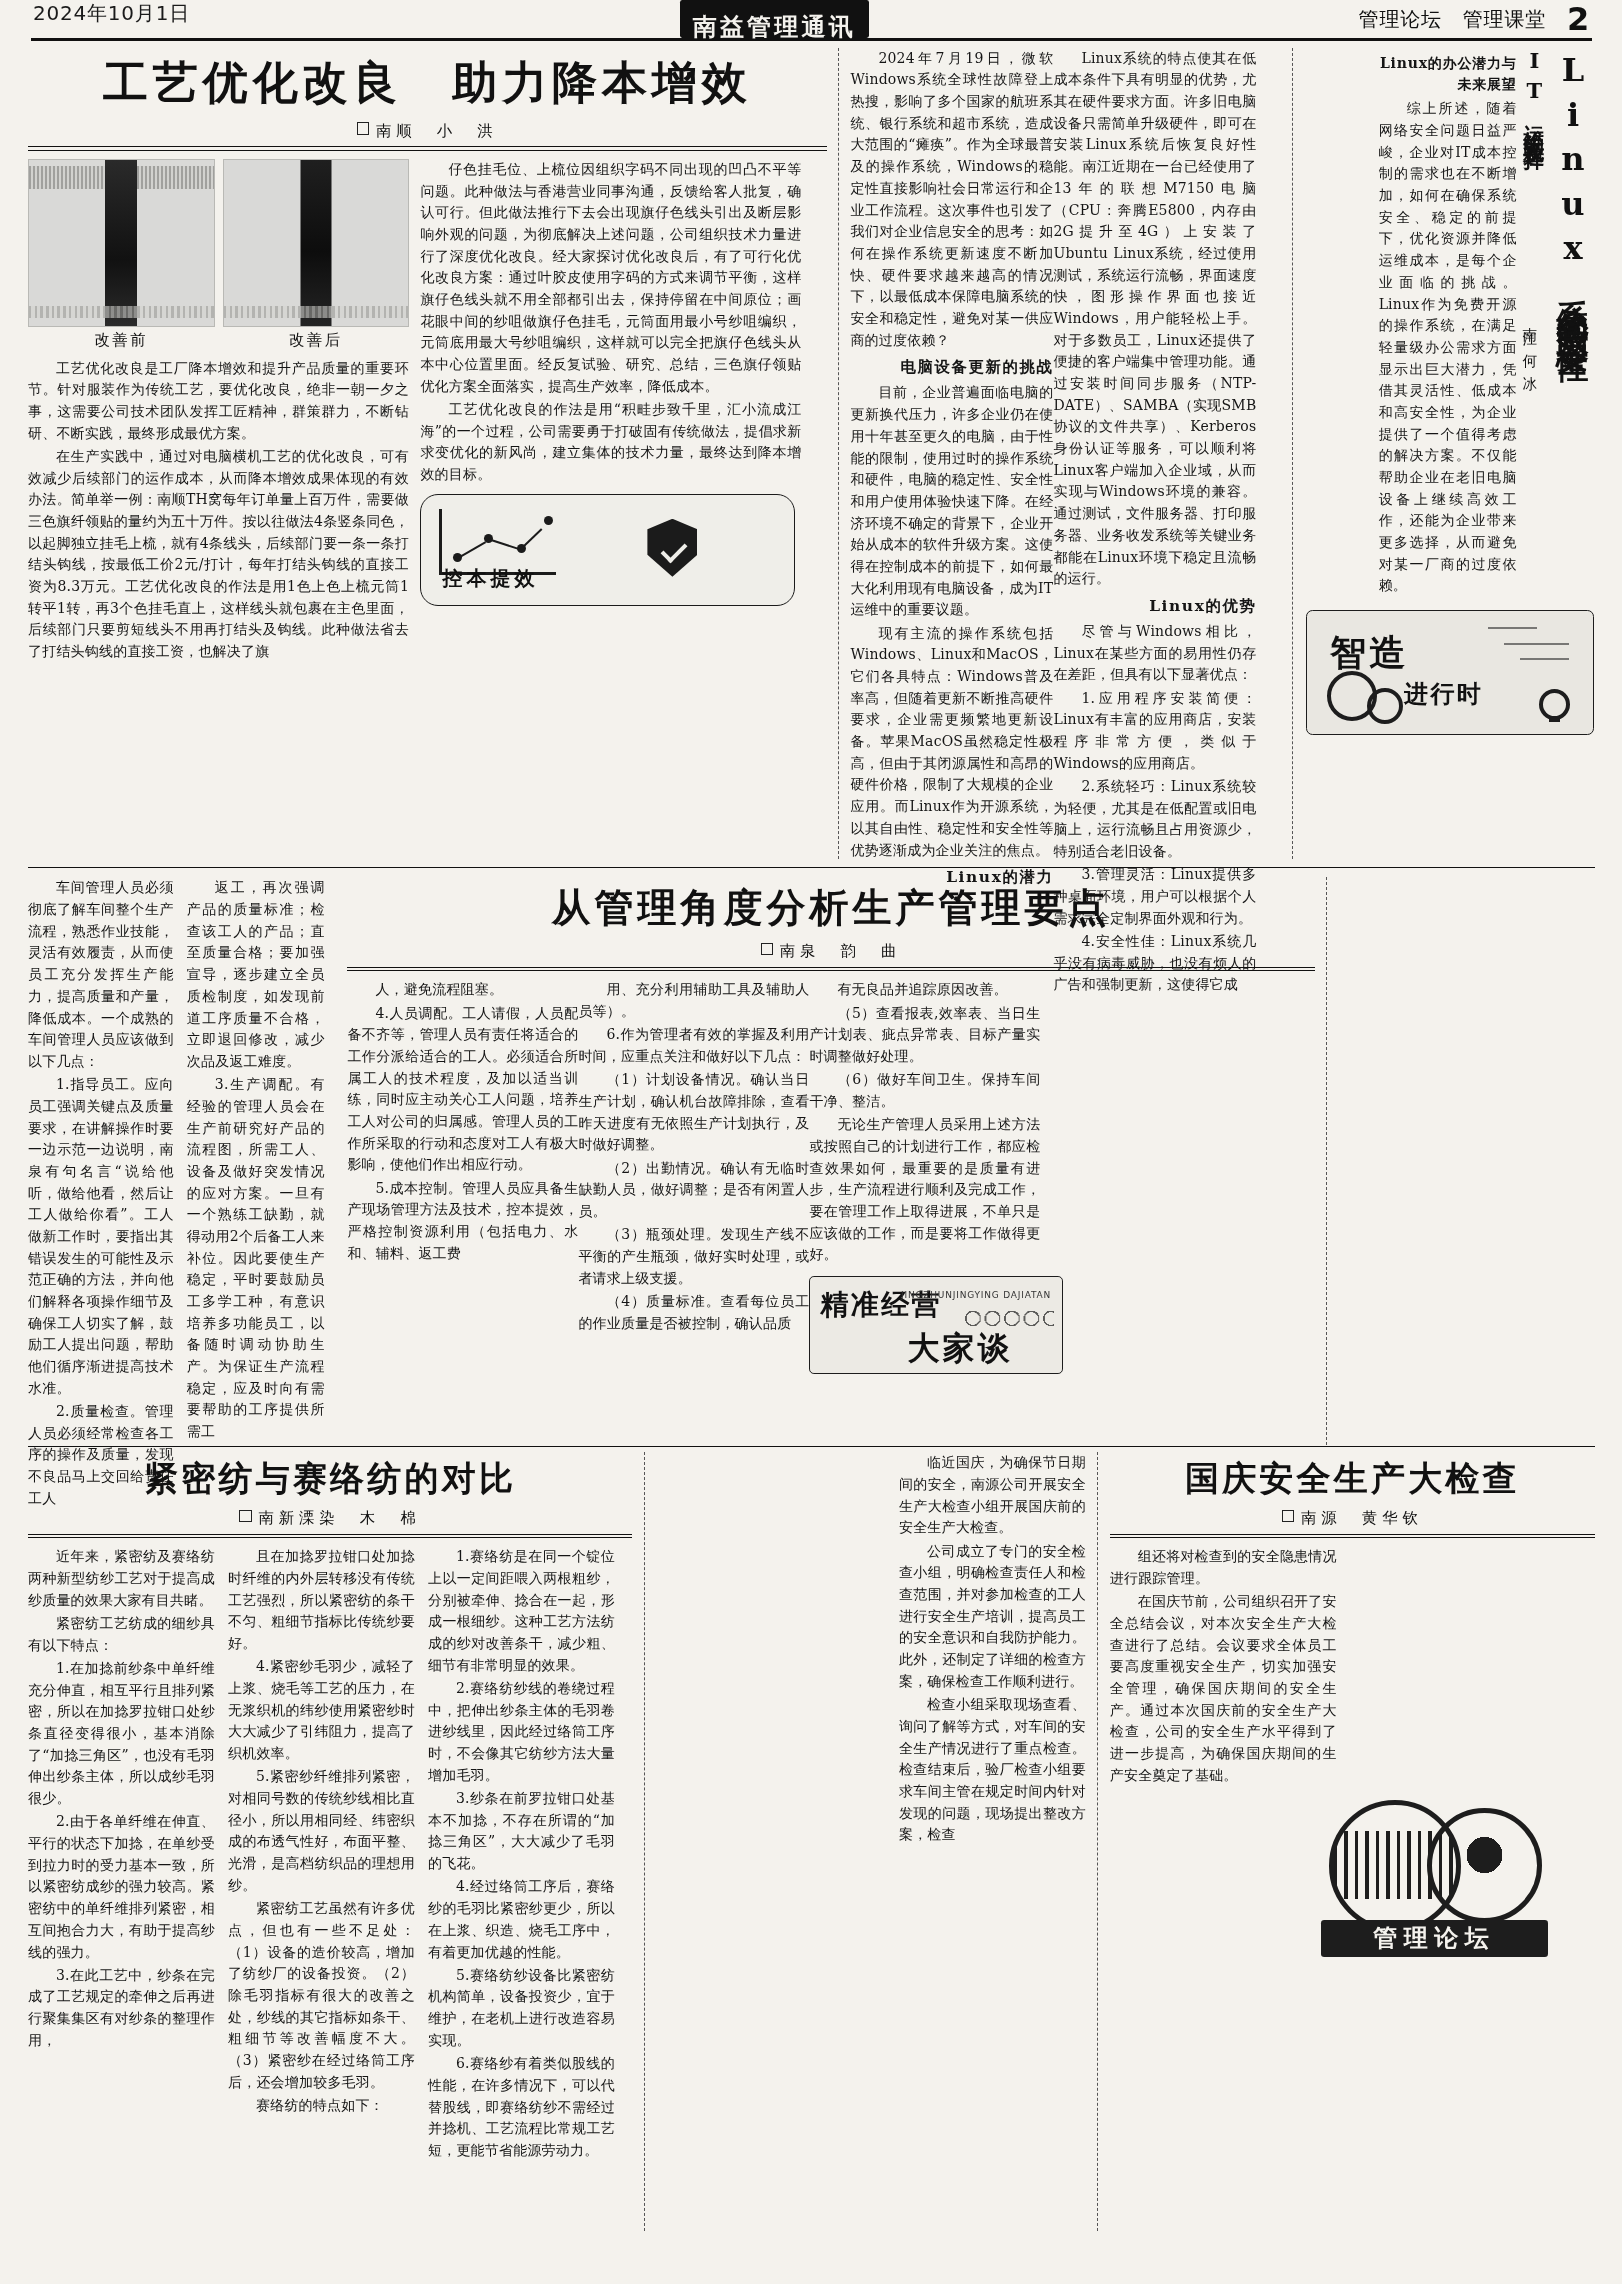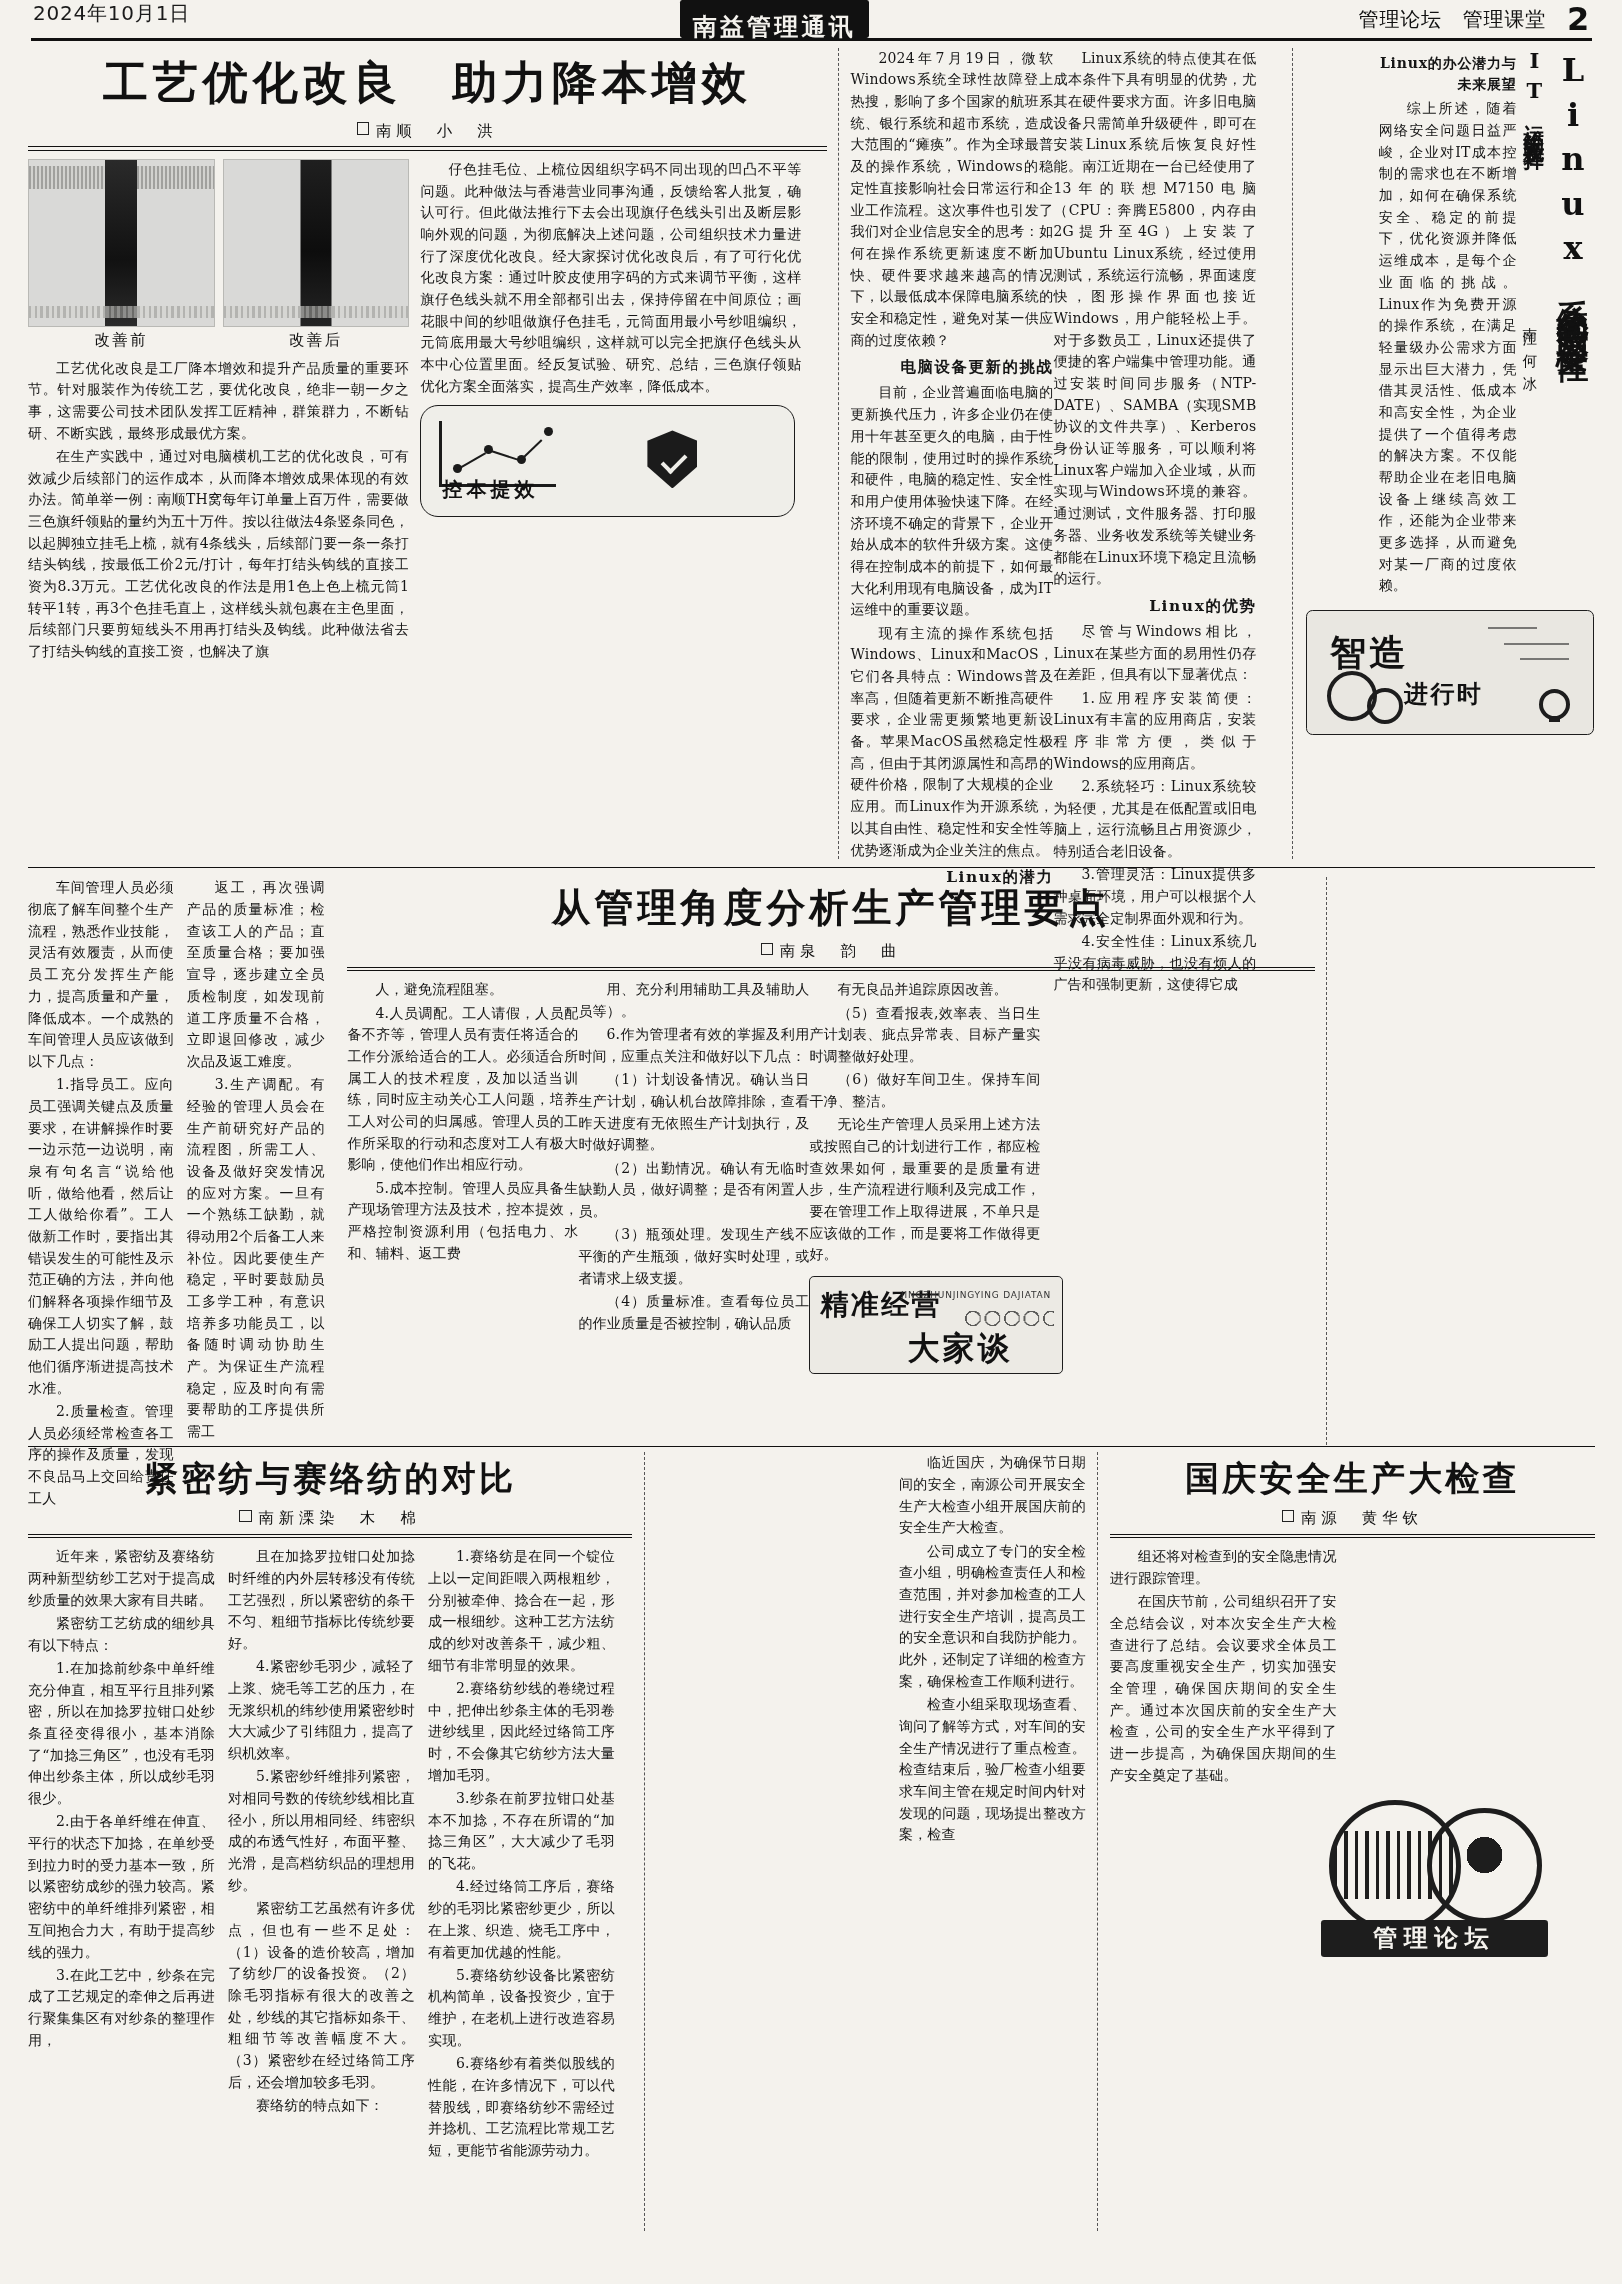--- a/index.html
+++ b/index.html
@@ -305,20 +305,21 @@
             <span>改善后</span>
           </div>
           <div class="col-text">
             <p>工艺优化改良是工厂降本增效和提升产品质量的重要环节。针对服装作为传统工艺，要优化改良，绝非一朝一夕之事，这需要公司技术团队发挥工匠精神，群策群力，不断钻研、不断实践，最终形成最优方案。</p>
             <p>在生产实践中，通过对电脑横机工艺的优化改良，可有效减少后续部门的运作成本，从而降本增效成果体现的有效办法。简单举一例：南顺TH窝每年订单量上百万件，需要做三色旗纤领贴的量约为五十万件。按以往做法4条竖条同色，以起脚独立挂毛上梳，就有4条线头，后续部门要一条一条打结头钩线，按最低工价2元/打计，每年打结头钩线的直接工资为8.3万元。工艺优化改良的作法是用1色上色上梳元筒1转平1转，再3个色挂毛直上，这样线头就包裹在主色里面，后续部门只要剪短线头不用再打结头及钩线。此种做法省去了打结头钩线的直接工资，也解决了旗</p>
           </div>
         </div>
         <div class="tcl-b">
           <div class="col-text">
             <p>仔色挂毛位、上梳位因组织字码不同出现的凹凸不平等问题。此种做法与香港营业同事沟通，反馈给客人批复，确认可行。但此做法推行下去会出现旗仔色线头引出及断层影响外观的问题，为彻底解决上述问题，公司组织技术力量进行了深度优化改良。经大家探讨优化改良后，有了可行化优化改良方案：通过叶胶皮使用字码的方式来调节平衡，这样旗仔色线头就不用全部都引出去，保持停留在中间原位；画花眼中间的纱咀做旗仔色挂毛，元筒面用最小号纱咀编织，元筒底用最大号纱咀编织，这样就可以完全把旗仔色线头从本中心位置里面。经反复试验、研究、总结，三色旗仔领贴优化方案全面落实，提高生产效率，降低成本。</p>
+            <p>工艺优化改良的作法是用“积畦步致千里，汇小流成江海”的一个过程，公司需要勇于打破固有传统做法，提倡求新求变优化的新风尚，建立集体的技术力量，最终达到降本增效的目标。</p>
           </div>
           <div class="infographic">
             <div class="ig-axis"></div>
             <div class="ig-dot" style="left:32px;top:58px;"></div>
             <div class="ig-dot" style="left:63px;top:39px;"></div>
             <div class="ig-dot" style="left:96px;top:49px;"></div>
             <div class="ig-dot" style="left:123px;top:21px;"></div>
             <div class="ig-line" style="left:37px;top:62px;width:32px;transform:rotate(-30deg);"></div>
             <div class="ig-line" style="left:67px;top:43px;width:32px;transform:rotate(18deg);"></div>
             <div class="ig-line" style="left:100px;top:53px;width:29px;transform:rotate(-44deg);"></div>

